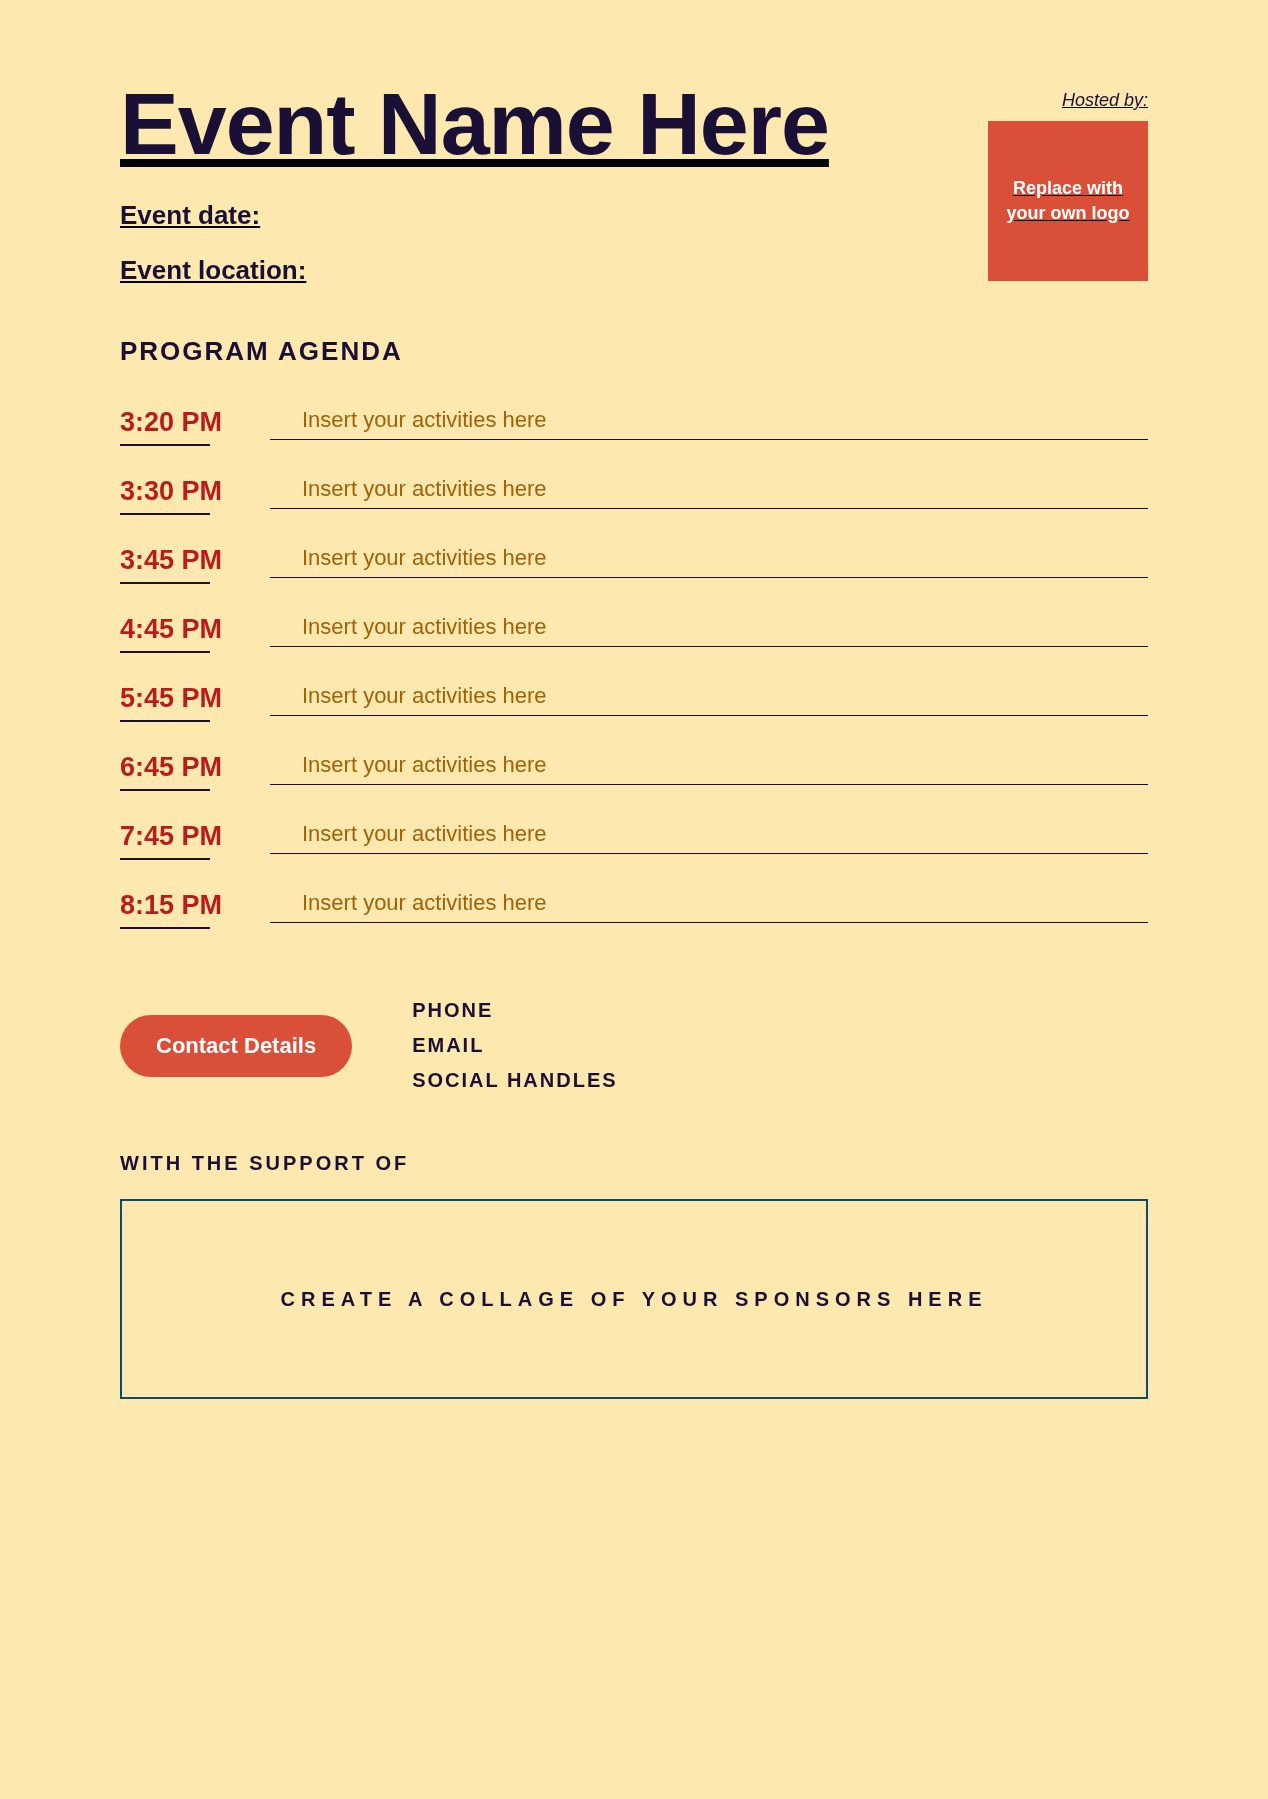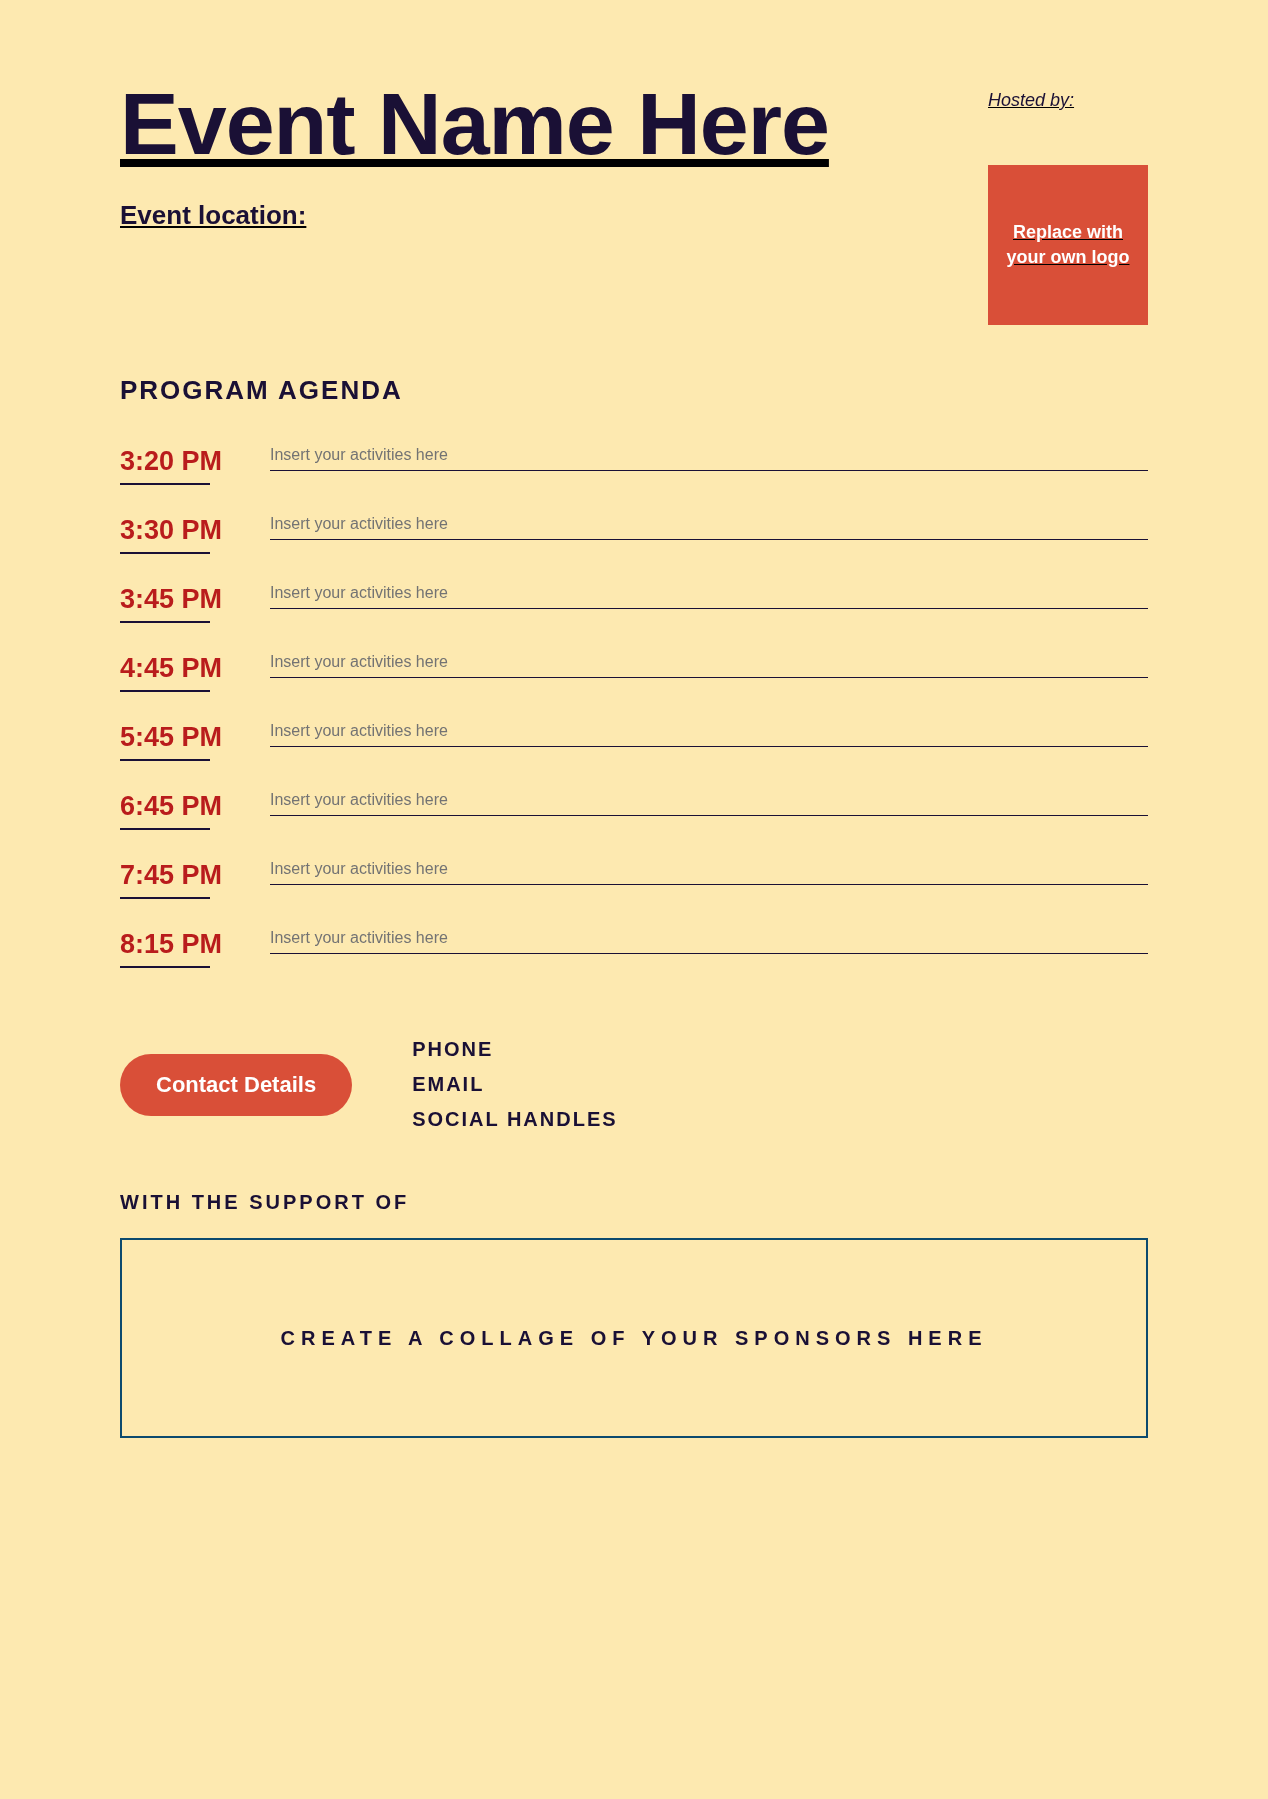--- a/index.html
+++ b/index.html
@@ -49,24 +49,23 @@
     .event-location-label {
       font-size: 26px;
       font-weight: 800;
       color: #1a1035;
       display: block;
     }
 
     .header-right {
       display: flex;
       flex-direction: column;
-      align-items: flex-start;
+      align-items: flex-end;
       margin-left: 40px;
       margin-top: 10px;
-      gap: 44px;
     }
 
     .hosted-by-text {
       font-size: 18px;
       color: #1a1035;
       margin-bottom: 10px;
       font-style: italic;
     }
 
     .logo-placeholder {
@@ -131,24 +130,25 @@
       background-color: #1a1035;
       display: block;
     }
 
     .activity-col {
       flex: 1;
       padding-left: 20px;
     }
 
     .activity-text {
-      font-size: 16px;
-      color: #737373;
+      font-size: 22px;
+      color: #a16207;
       display: block;
       margin-bottom: 6px;
+      margin-left: 32px;
     }
 
     .activity-underline {
       width: 100%;
       height: 1px;
       background-color: #1a1035;
       display: block;
     }
 
     .contact-section {
@@ -215,20 +215,21 @@
       letter-spacing: 6px;
       text-transform: uppercase;
     }
   </style>
 </head>
 <body>
 
 <div class="header-area">
   <div class="header-left">
     <h1 class="event-title">Event Name Here</h1>
+    <span class="event-date-label">Event date:</span>
     <span class="event-location-label">Event location:</span>
   </div>
   <div class="header-right">
     <span class="hosted-by-text">Hosted by:</span>
     <div class="logo-placeholder">Replace with your own logo</div>
   </div>
 </div>
 
 <div class="agenda-section">
   <h2 class="agenda-title">PROGRAM AGENDA</h2>

